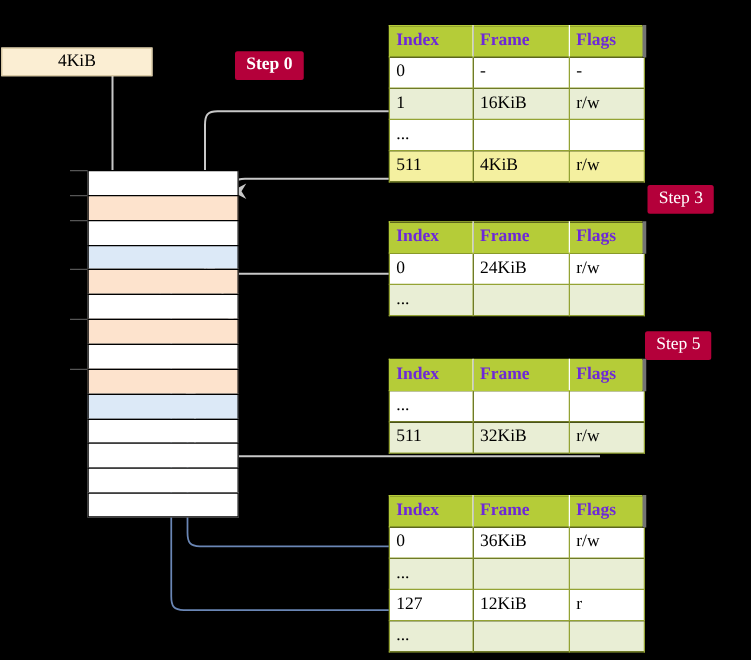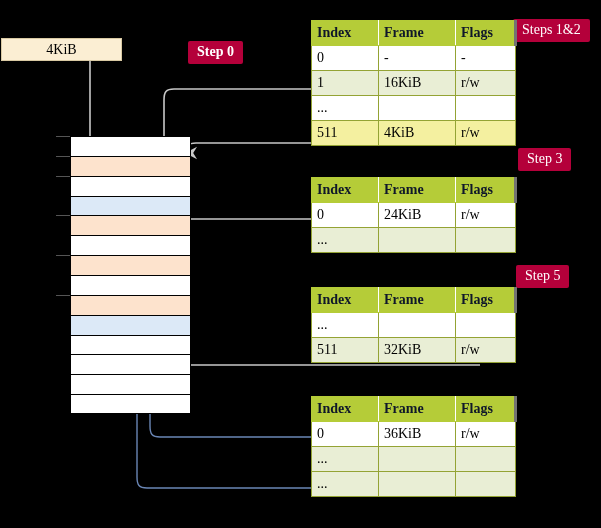--- a/index.html
+++ b/index.html
@@ -55,21 +55,21 @@
     border:1px solid #94a334;
     font-size:14px;line-height:1;
     padding:3px 5px 4px 5px;
     height:17px;
     text-align:left;
     font-weight:normal;
     vertical-align:middle;
     overflow:hidden;white-space:nowrap;
   }
   .ptable th{
-    background:#b5cc38;color:#0f172a;font-weight:bold;
+    background:#b5cc38;color:#6d28d9;font-weight:bold;
     border:1px solid #b5cc38;
     border-right:1px solid #fff;
   }
   .ptable th:last-child{border-right:3px solid #737373;}
   .ptable td{background:#fff;}
   .ptable tr.alt td{background:#e9eed5;}
   .ptable td.hl{background:#fbf8a6;}
   .ptable tr.alt td.hl{background:#f4f0a0;}
   .col-i{width:56px;}
   .col-f{width:66px;}
@@ -115,21 +115,20 @@
     <path d="M480,437 L160,437 C152,437 150,434 150,426 L150,340" fill="none" stroke="#6a86b5" stroke-width="1.4" marker-end="url(#ahBlue)"></path>
 
     <path d="M480,488 L147,488 C139,488 137,485 137,477 L137,230" fill="none" stroke="#6a86b5" stroke-width="1.4" marker-end="url(#ahBlue)"></path>
   </svg>
 
   <div class="page-box">
     <span>4KiB</span>
   </div>
 
   <div class="step-badge" id="step0">Step 0</div>
-  <div class="step-badge" id="step12">Steps 1&amp;2</div>
   <div class="step-badge" id="step3">Step 3</div>
   <div class="step-badge" id="step4">Step 5</div>
 
   <div class="mem" id="mem-column">
       <div class="cell" style="top: 0px;"></div>
       <div class="tick" style="top: 0px;"></div>
       <div class="cell orange" style="top: 19.8571px;"></div>
       <div class="tick" style="top: 19.8571px;"></div>
       <div class="cell" style="top: 39.7143px;"></div>
       <div class="tick" style="top: 39.7143px;"></div>
@@ -234,20 +233,25 @@
         <tr>
           <td class="col-i">0</td>
           <td class="col-f">36KiB</td>
           <td class="col-g">r/w</td>
         </tr>
         <tr class="alt">
           <td class="col-i">...</td>
           <td class="col-f"></td>
           <td class="col-g"></td>
         </tr>
+        <tr>
+          <td class="col-i">127</td>
+          <td class="col-f">12KiB</td>
+          <td class="col-g">r</td>
+        </tr>
         <tr class="alt">
           <td class="col-i">...</td>
           <td class="col-f"></td>
           <td class="col-g"></td>
         </tr>
       </tbody>
     </table>
 
 </div>
 

